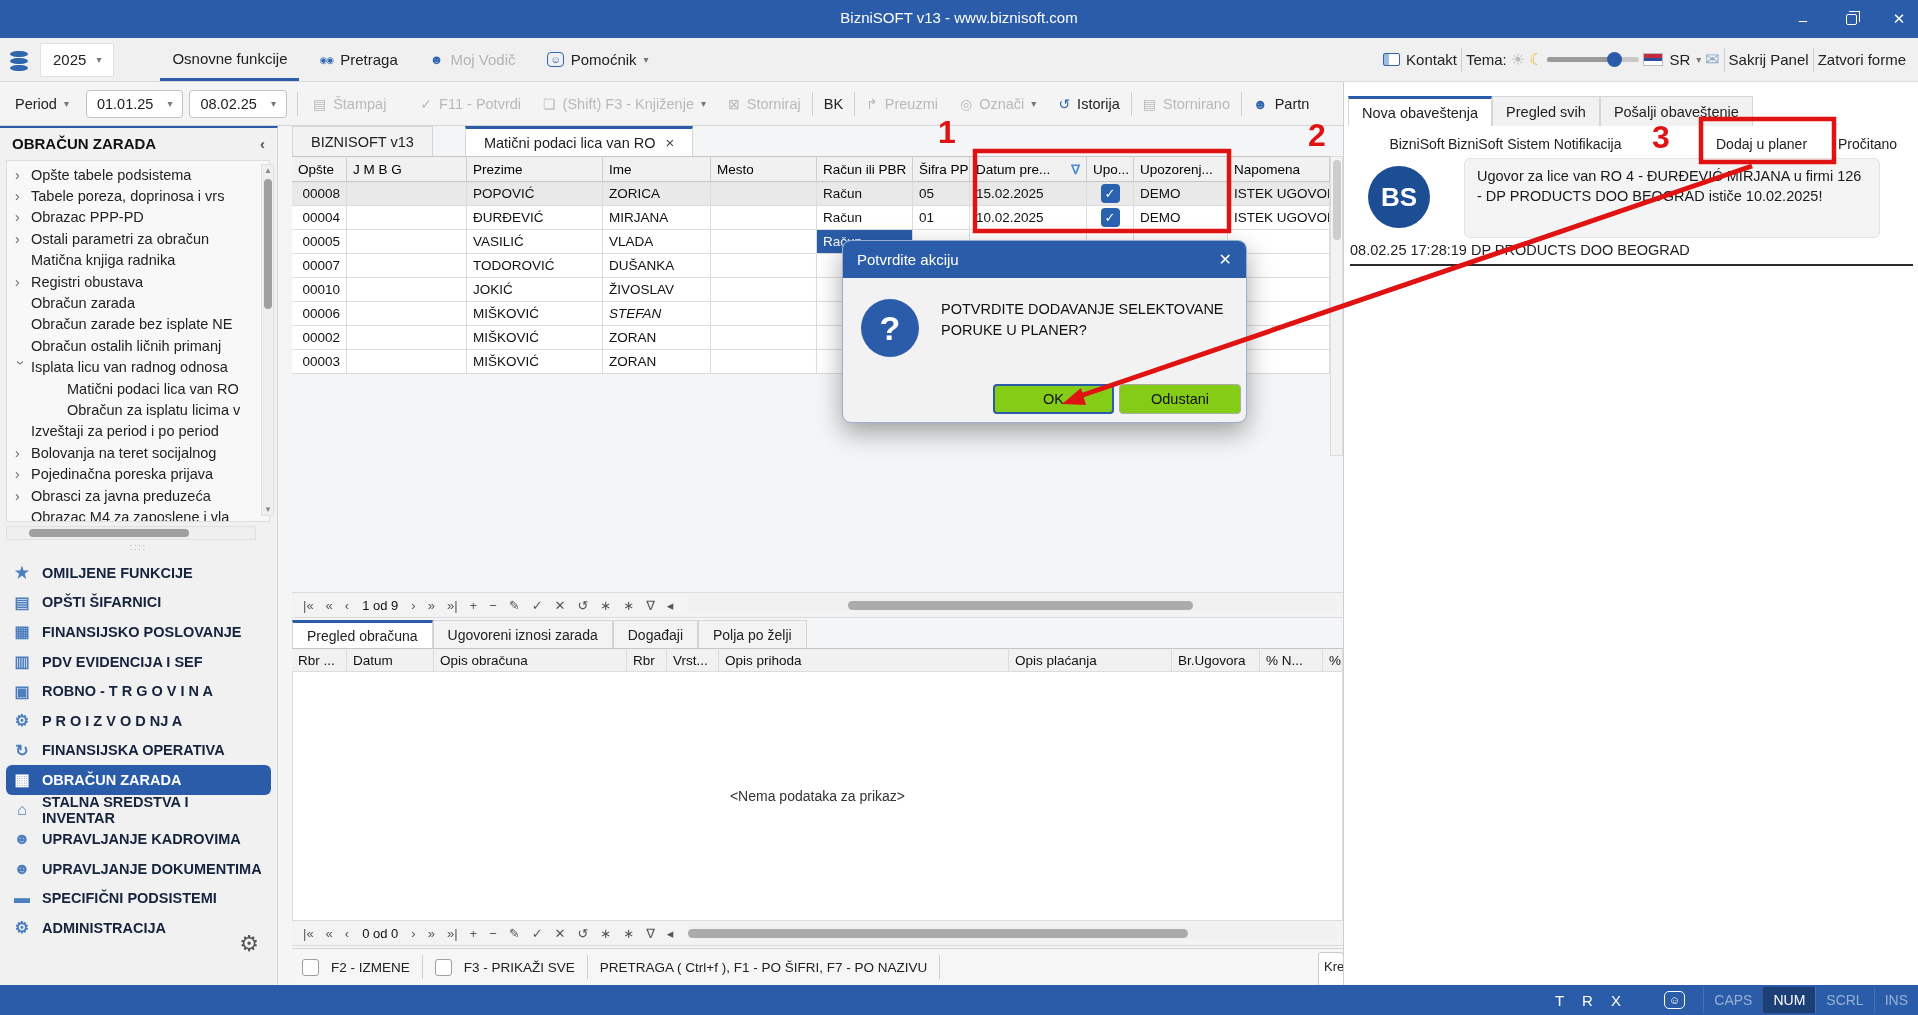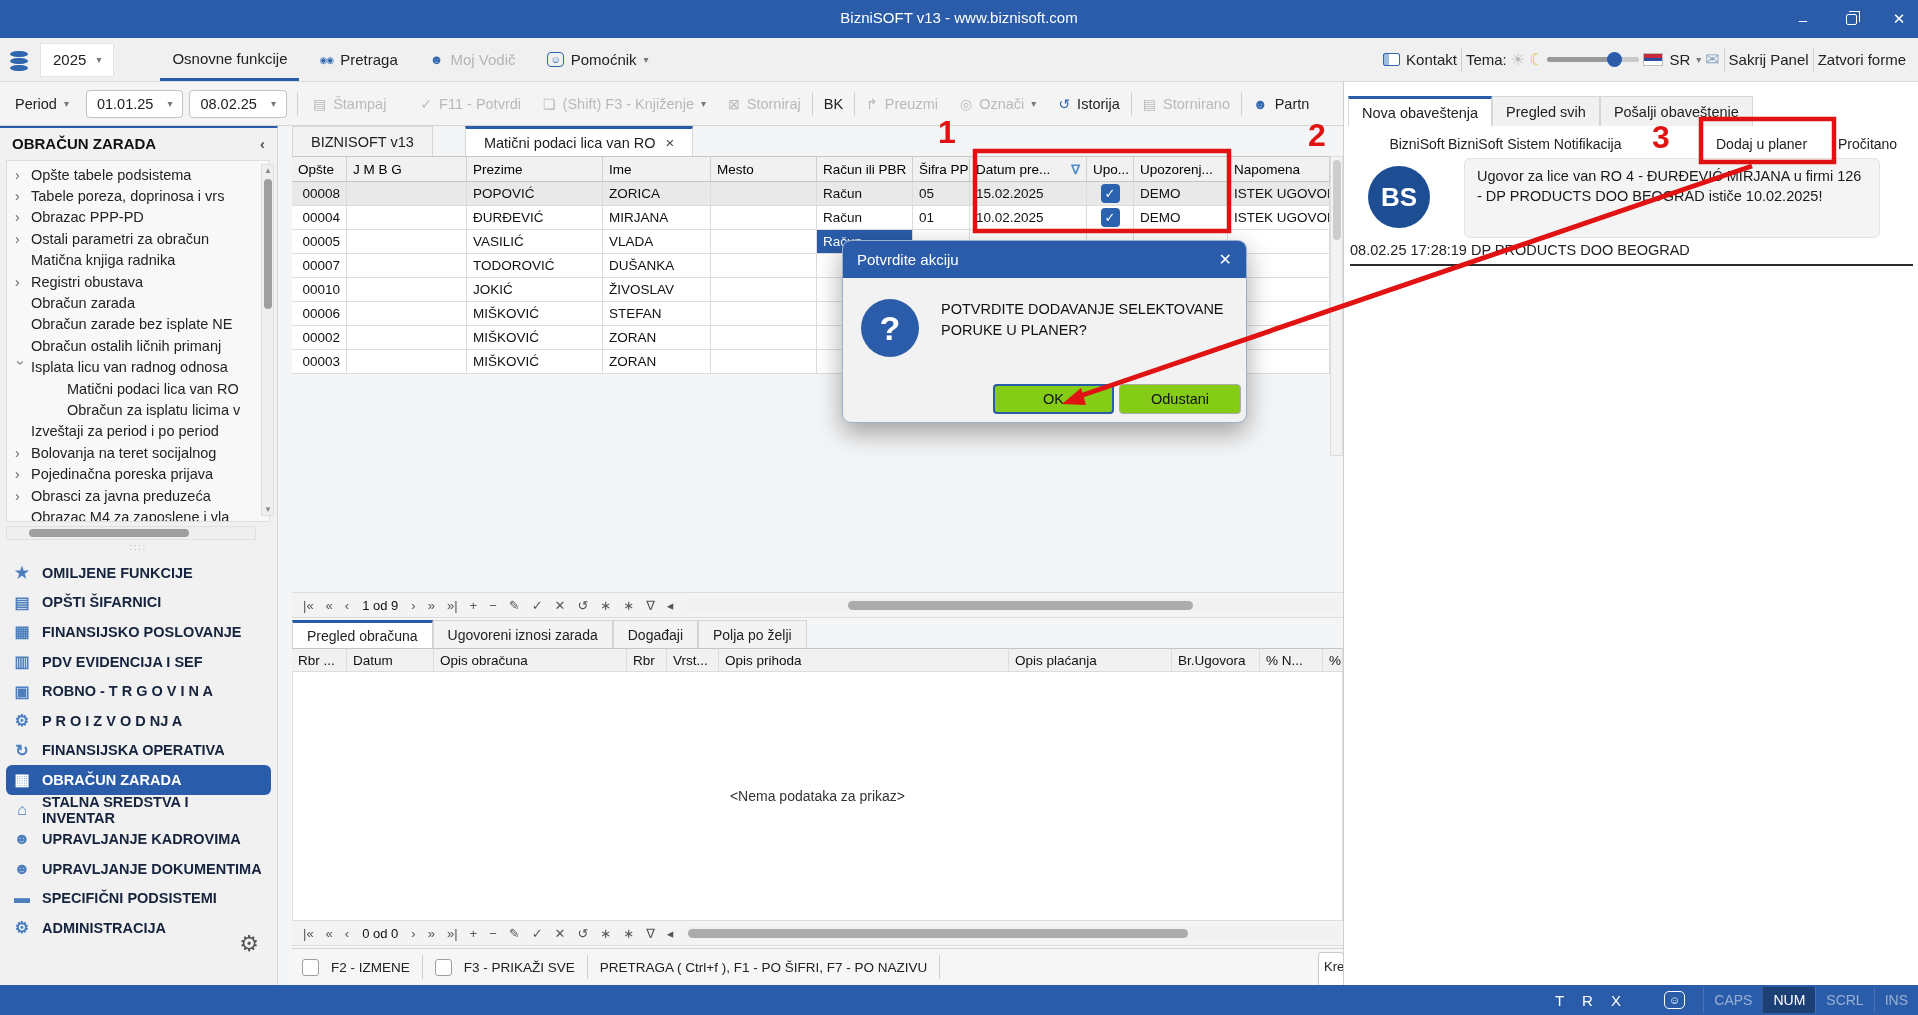--- a/index.html
+++ b/index.html
@@ -497,21 +497,21 @@
           <div class="gcell" style="width: 57px;"></div>
           <div class="gcell" style="width: 117px;"></div>
           <div class="gcell" style="width: 47px;"></div>
           <div class="gcell" style="width: 94px;"></div>
           <div class="gcell" style="width: 102px;"></div>
         </div>
         <div class="grow">
           <div class="gcell num" style="width: 55px;">00006</div>
           <div class="gcell" style="width: 120px;"></div>
           <div class="gcell" style="width: 136px;">MIŠKOVIĆ</div>
-          <div class="gcell" style="width: 108px;">STEFAN</div>
+          <div class="gcell" style="width: 108px; font-style: italic;">STEFAN</div>
           <div class="gcell" style="width: 106px;"></div>
           <div class="gcell" style="width: 96px;"></div>
           <div class="gcell" style="width: 57px;"></div>
           <div class="gcell" style="width: 117px;"></div>
           <div class="gcell" style="width: 47px;"></div>
           <div class="gcell" style="width: 94px;"></div>
           <div class="gcell" style="width: 102px;"></div>
         </div>
         <div class="grow">
           <div class="gcell num" style="width: 55px;">00002</div>

